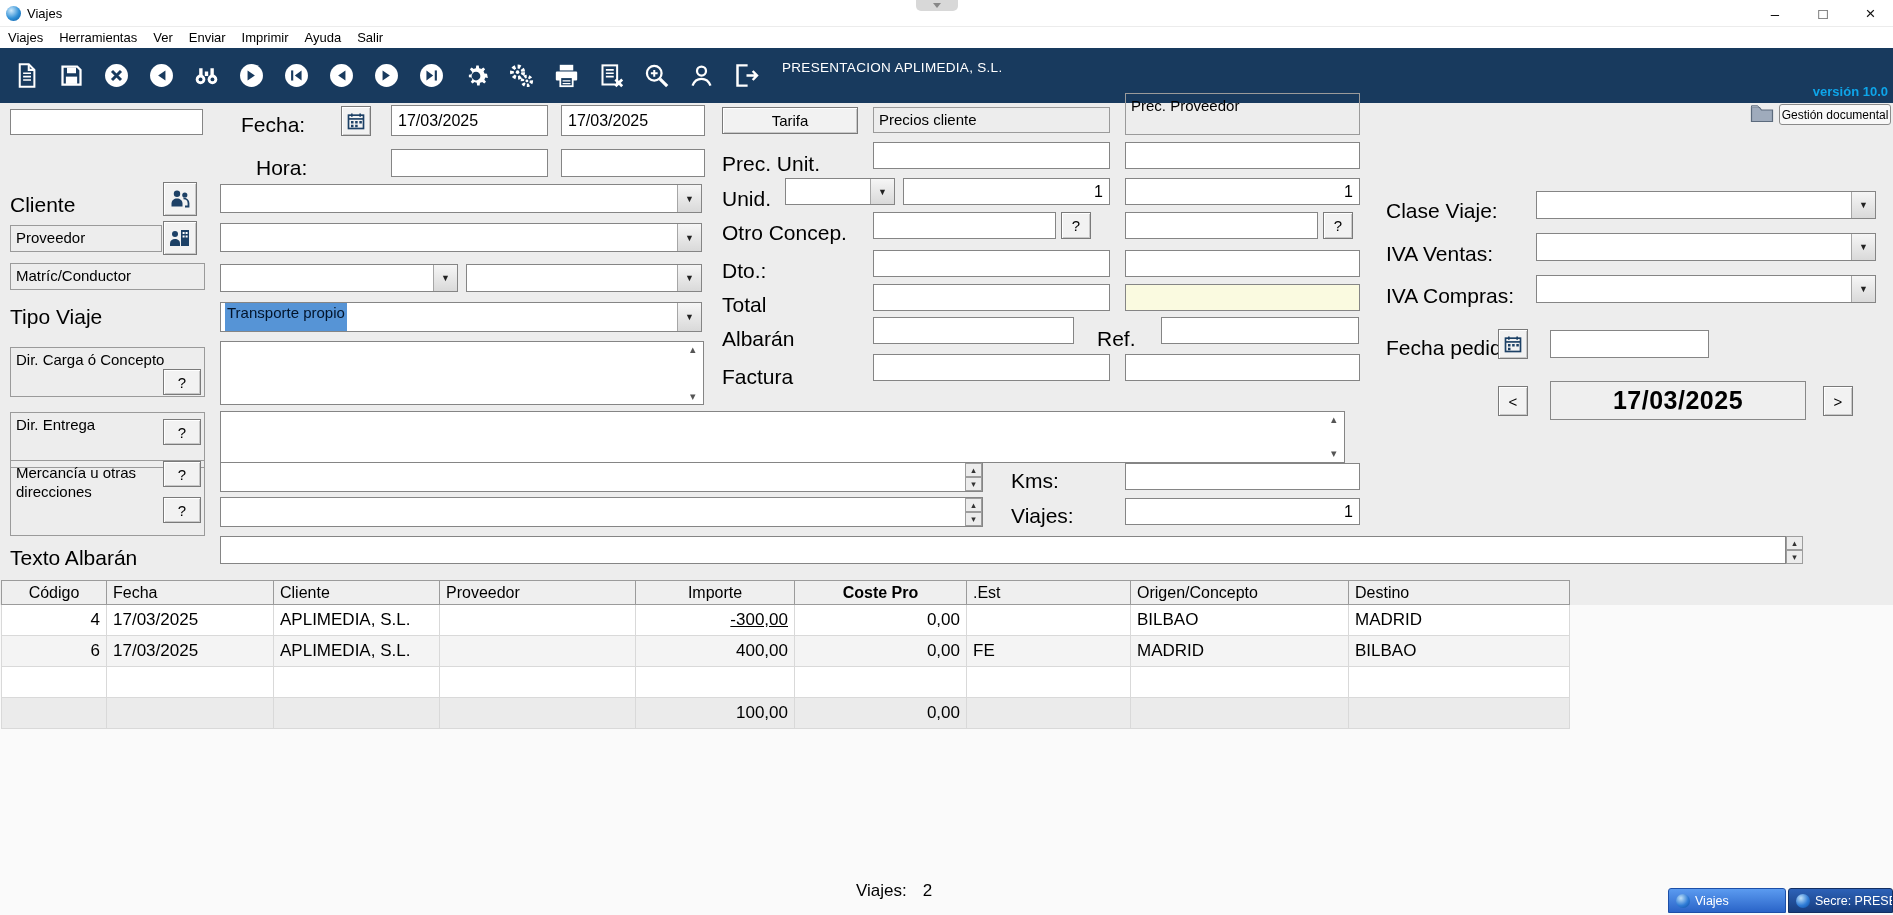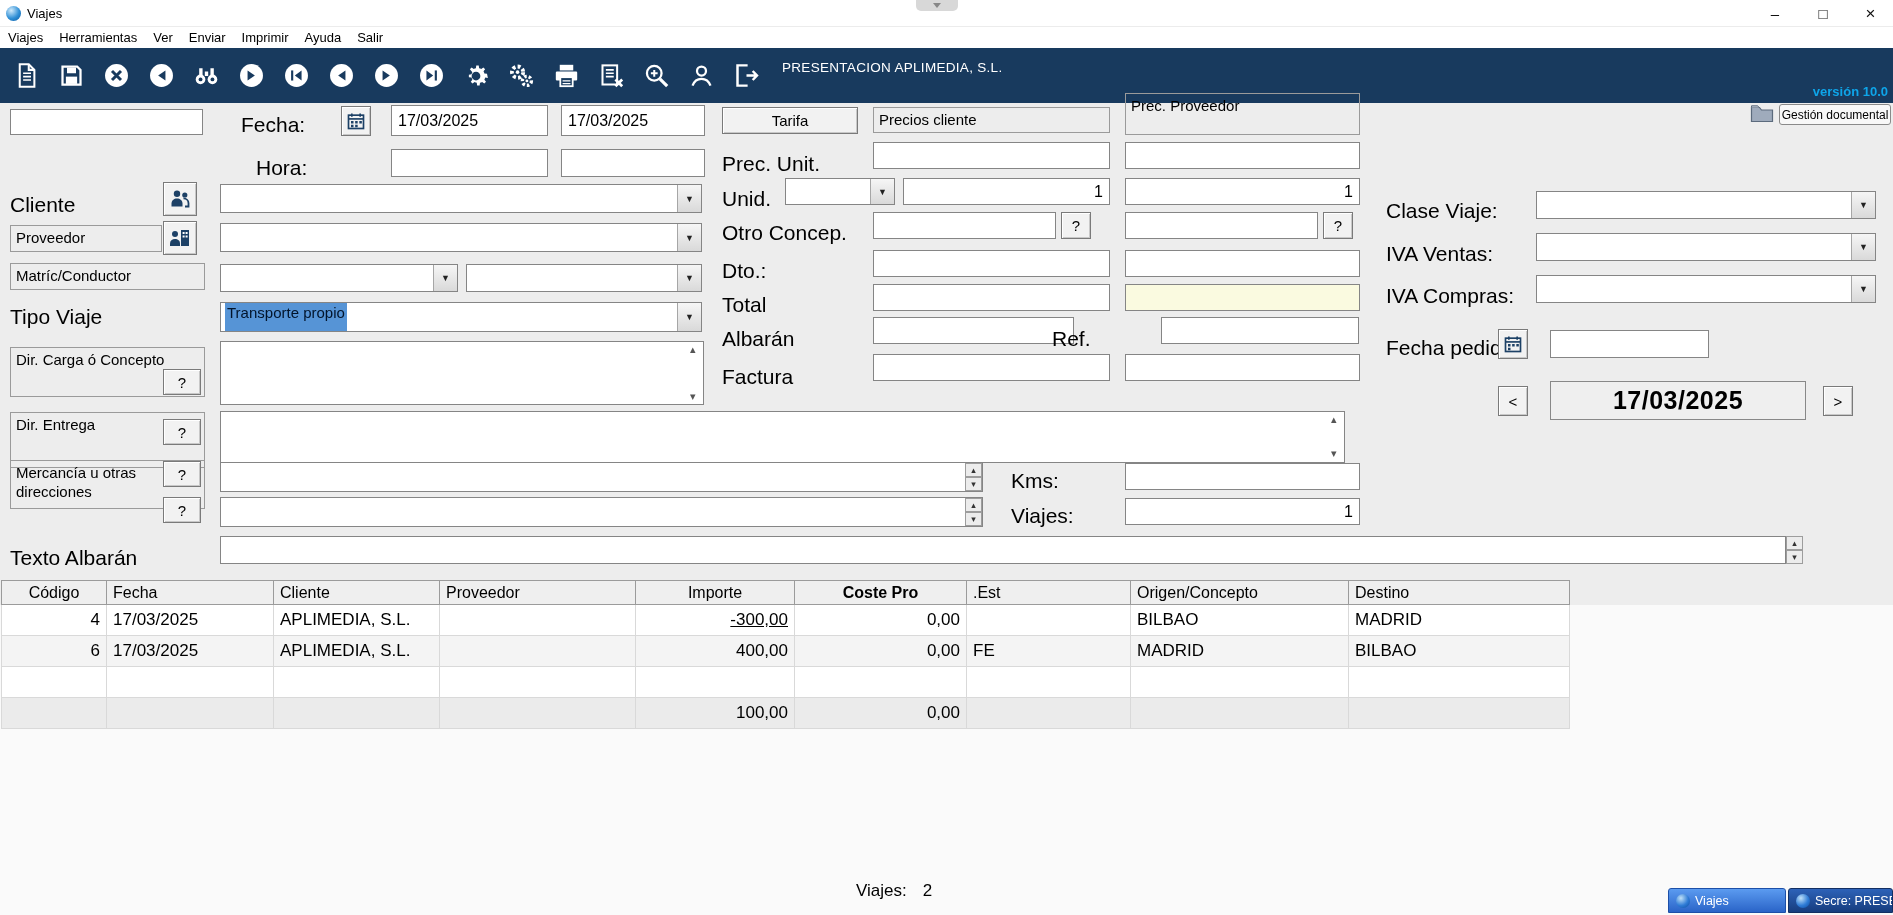--- a/index.html
+++ b/index.html
@@ -332,21 +332,21 @@
         <span class="hl">Transporte propio</span>
       </span>
       <span class="cbtn">▼</span>
     </div>
   <span class="lbl" style="left:722px;top:293px">Total</span>
   <div class="field" style="left:873px;top:284px;width:237px;height:27px"></div>
   <div class="field" style="left:1125px;top:284px;width:235px;height:27px;background:#fafae0"></div>
 
   <span class="lbl" style="left:722px;top:327px">Albarán</span>
   <div class="field" style="left:873px;top:317px;width:201px;height:27px"></div>
-  <span class="lbl" style="left:1052px;top:327px">Ref.</span>
+  <span class="lbl" style="left:1097px;top:327px">Ref.</span>
   <div class="field" style="left:1161px;top:317px;width:198px;height:27px"></div>
   <span class="lbl" style="left:1386px;top:336px">Fecha pedid</span>
   <span class="btn3d" style="left:1498px;top:329px;width:30px;height:30px">
       <svg viewBox="0 0 24 24" style="width:20px;height:20px">
         <rect x="3" y="5" width="18" height="16" fill="none" stroke="#1d4166" stroke-width="2"></rect>
         <path d="M3 9.5h18" stroke="#1d4166" stroke-width="2"></path>
         <path d="M7 3v4M17 3v4" stroke="#1d4166" stroke-width="2"></path>
         <path d="M6 12h3v3H6zM11 12h3v3h-3zM16 12h3v3h-3zM6 16.5h3v3H6z" fill="#1d4166"></path>
       </svg>
     </span>
@@ -364,21 +364,21 @@
   <span class="btn3d" style="left:1498px;top:386px;width:30px;height:30px">&lt;</span>
   <div class="bigdate" style="left:1550px;top:381px;width:256px;height:39px">17/03/2025</div>
   <span class="btn3d" style="left:1823px;top:386px;width:30px;height:30px">&gt;</span>
 
   <div class="boxlbl" style="left:10px;top:412px;width:195px;height:56px">Dir. Entrega</div>
   <span class="btn3d" style="left:163px;top:419px;width:38px;height:26px">?</span>
   <div class="tarea" style="left:220px;top:411px;width:1125px;height:52px"></div>
   <span class="scar" style="left:1331px;top:414px">▴</span>
   <span class="scar" style="left:1331px;top:448px">▾</span>
 
-  <div class="boxlbl" style="left:10px;top:460px;width:195px;height:49px">Mercancía u otras direcciones</div>
+  <div class="boxlbl" style="left:10px;top:460px;width:195px;height:76px">Mercancía u otras direcciones</div>
   <span class="btn3d" style="left:163px;top:461px;width:38px;height:26px">?</span>
   <span class="btn3d" style="left:163px;top:497px;width:38px;height:26px">?</span>
   <div class="field" style="left:220px;top:462px;width:763px;height:30px"></div>
   <span class="spin" style="left:965px;top:463px;height:28px">
       <i>▴</i>
       <i>▾</i>
     </span>
   <span class="lbl" style="left:1011px;top:469px">Kms:</span>
   <div class="field" style="left:1125px;top:463px;width:235px;height:27px"></div>
   <div class="field" style="left:220px;top:497px;width:763px;height:30px"></div>

